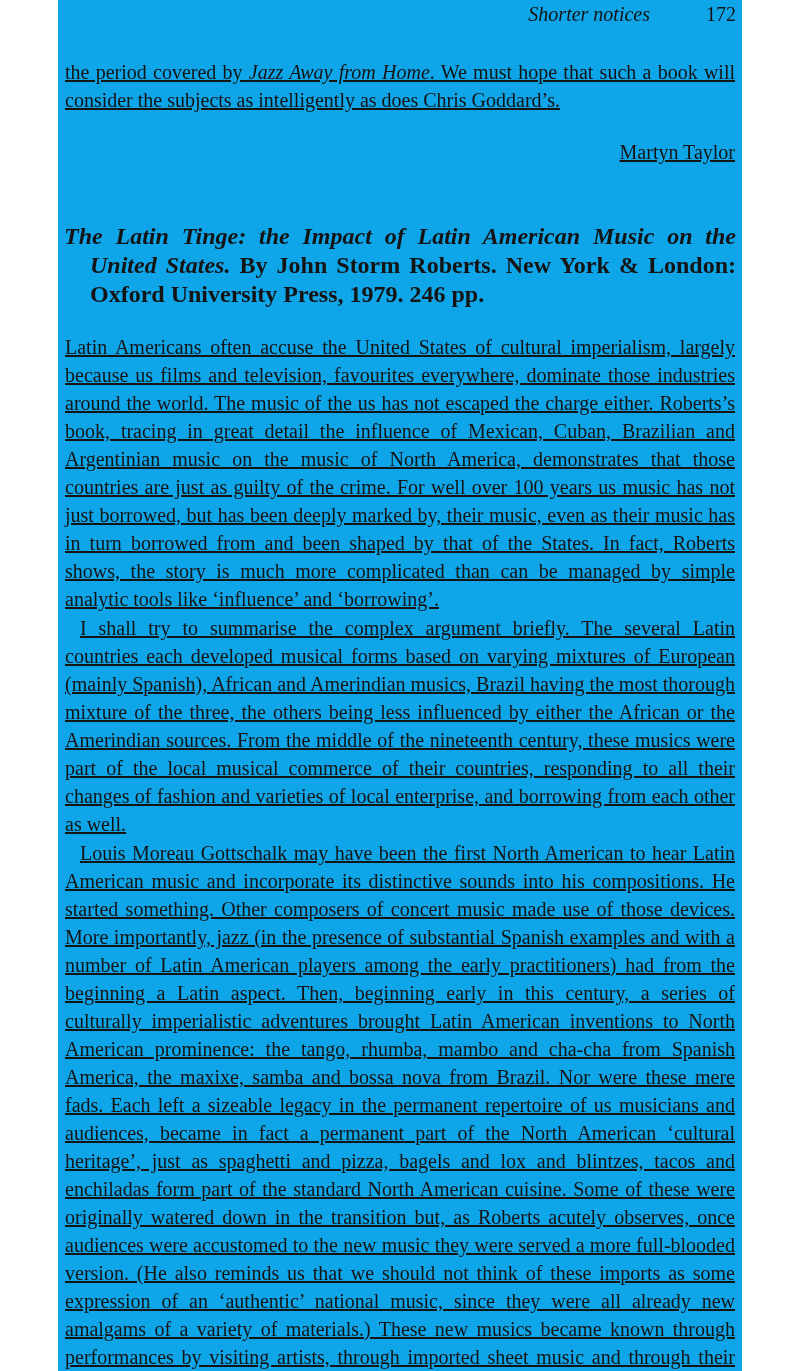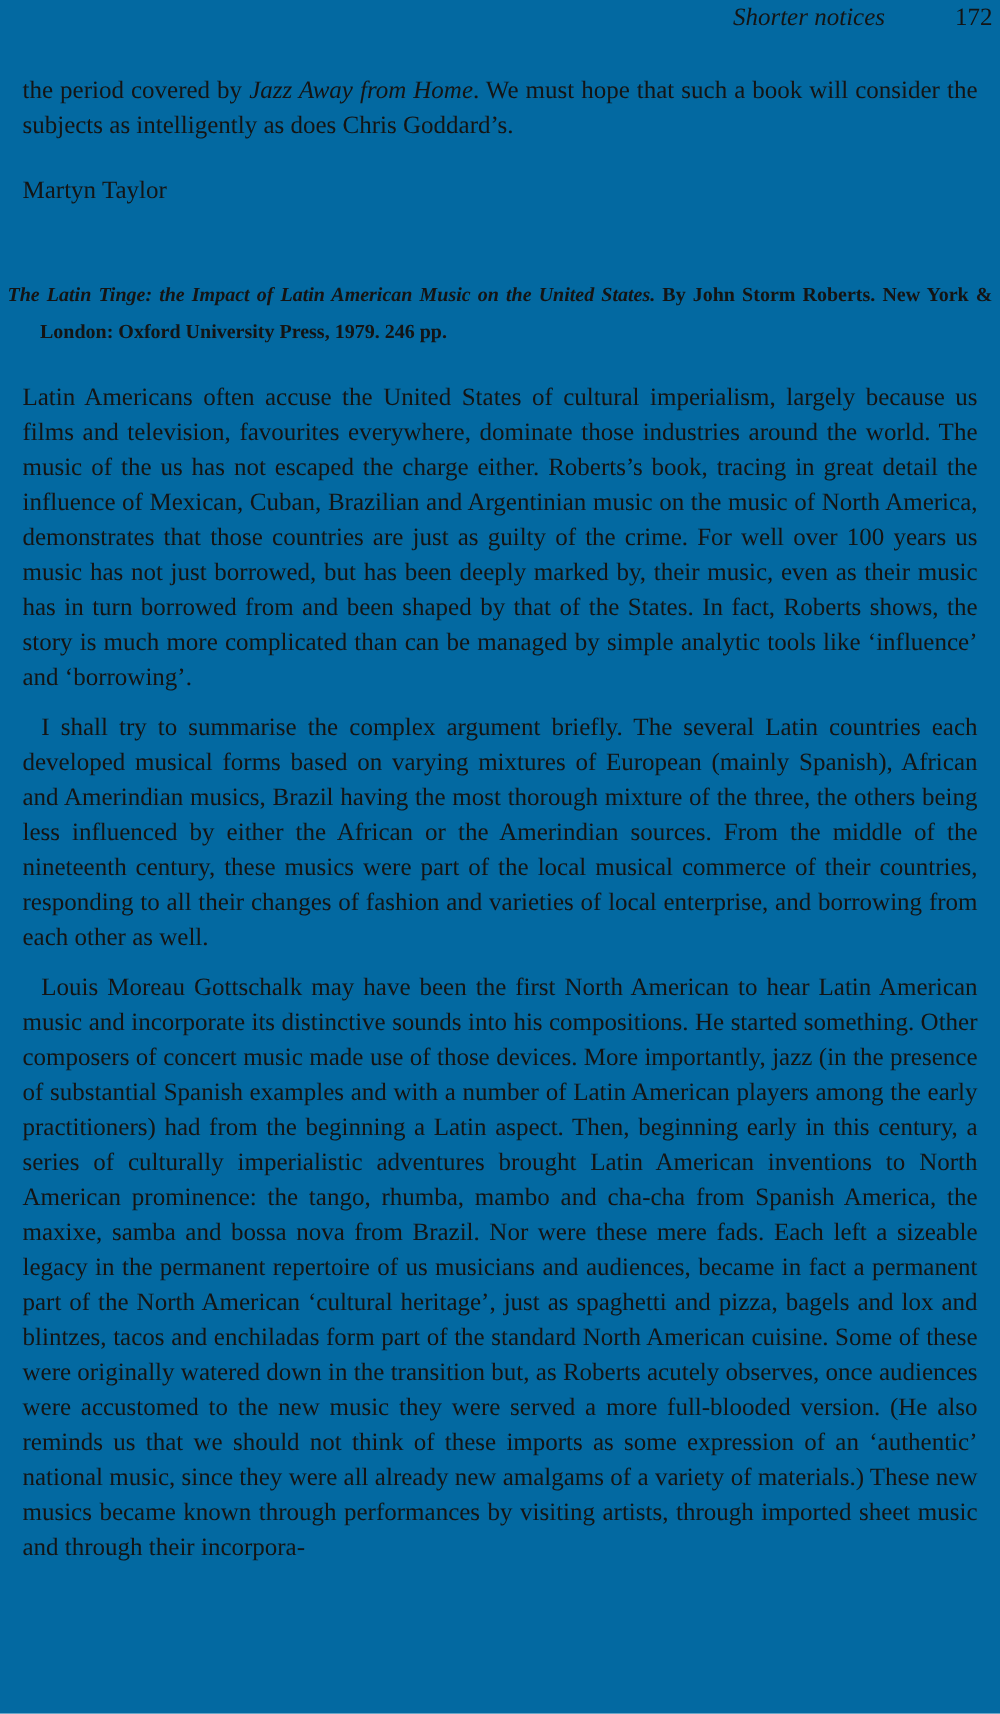--- a/index.html
+++ b/index.html
@@ -2,24 +2,24 @@
 <html><head>
 <meta charset="utf-8">
 <style>
   html, body {
     margin: 0;
     padding: 0;
     background: #ffffff;
   }
   .page {
     position: relative;
-    width: 800px;
+    width: 684px;
     height: 1371px;
     margin: 0 auto;
-    background: #0369a1;
+    background: #0ea5e9;
     color: #141414;
     font-family: "Liberation Serif", serif;
     font-size: 20px;
     line-height: 28px;
     overflow: hidden;
     box-sizing: border-box;
     padding: 2px 6px 0 6px;
   }
   .running-head {
     display: flex;
@@ -29,39 +29,41 @@
     line-height: 24px;
   }
   .running-title {
     font-style: italic;
     margin-right: 56px;
   }
   .page-number {
     font-style: normal;
   }
   p {
-    margin: 12px;
+    margin: 1px;
+    text-decoration: underline;
   }
   .intro {
     margin-top: 32px;
     text-align: justify;
   }
   .intro em {
     font-style: italic;
   }
   .signature-name {
     margin-top: 24px;
+    text-align: right;
   }
   .signature-location {
     margin-top: 4px;
     text-align: left;
   }
   .review-heading {
     margin: 56px 0 0 0;
-    font-size: 16px;
+    font-size: 24px;
     line-height: 29px;
     font-weight: bold;
     padding-left: 26px;
     text-indent: -26px;
     text-align: justify;
   }
   .review-heading .title {
     font-style: italic;
   }
   .review-heading .citation {

